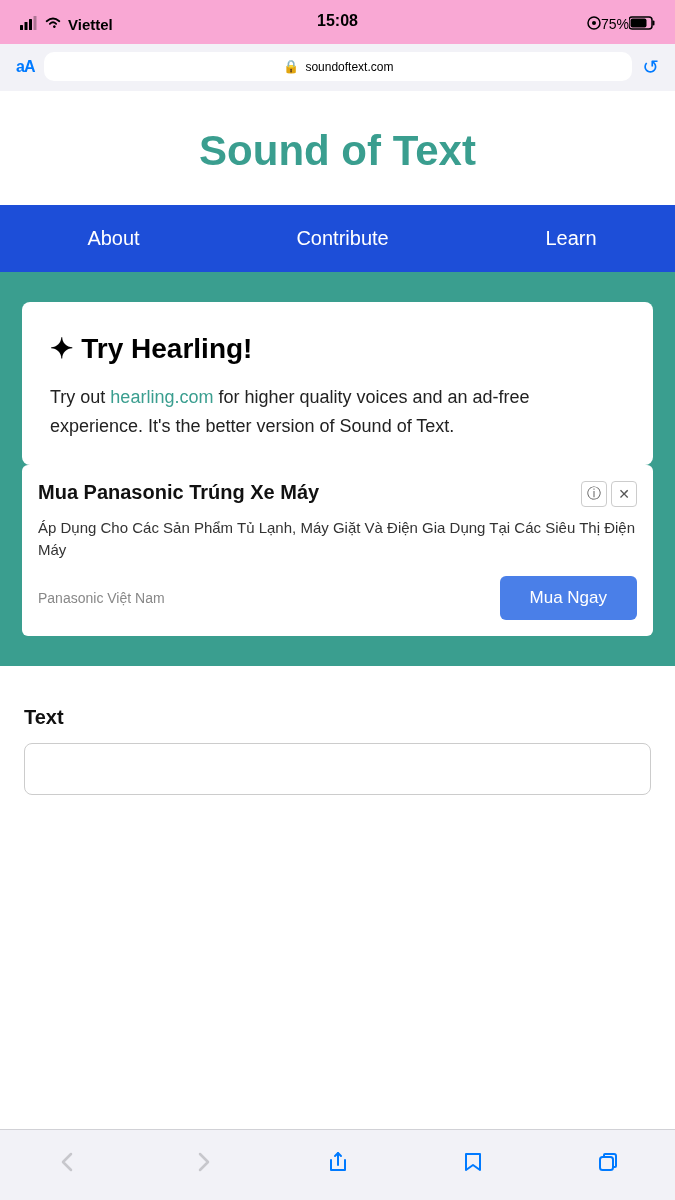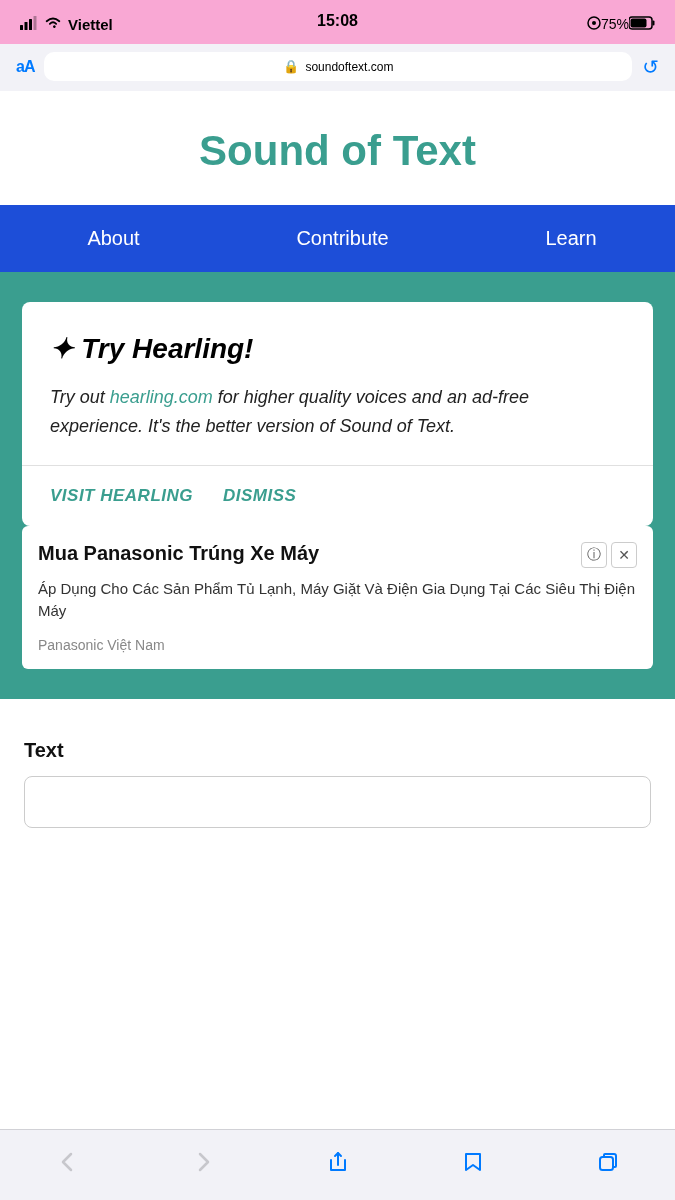--- a/index.html
+++ b/index.html
@@ -110,21 +110,20 @@
     .main-content {
       background: #3a9e8f;
       padding: 30px 22px 30px 22px;
     }
 
     
     .hearling-card {
       background: #fff;
       border-radius: 8px;
       overflow: hidden;
-      font-style: italic;
     }
     .hearling-card-body {
       padding: 30px 28px 24px 28px;
     }
     .hearling-title {
       font-size: 28px;
       font-weight: 700;
       color: #000;
       margin-bottom: 18px;
     }
@@ -335,37 +334,34 @@
   <div class="hearling-card">
     <div class="hearling-card-body">
       <div class="hearling-title">
         <span>✦</span>
         <span>Try Hearling!</span>
       </div>
       <p class="hearling-desc">
         <span>Try out </span><a class="hearling-link">hearling.com</a><span> for higher quality voices and an ad-free experience. It's the better version of Sound of Text.</span>
       </p>
     </div>
-    <div class="hearling-card-footer">
-      <span class="btn-visit">VISIT HEARLING</span>
-      <span class="btn-dismiss">DISMISS</span>
-    </div>
   </div>
 
   <div class="ad-container">
     <div class="ad-top-row">
       <span class="ad-title">Mua Panasonic Trúng Xe Máy</span>
       <div class="ad-icons">
         <div class="ad-icon-btn">ⓘ</div>
         <div class="ad-icon-btn">✕</div>
       </div>
     </div>
     <p class="ad-desc">Áp Dụng Cho Các Sản Phẩm Tủ Lạnh, Máy Giặt Và Điện Gia Dụng Tại Các Siêu Thị Điện Máy</p>
     <div class="ad-footer">
       <span class="ad-brand">Panasonic Việt Nam</span>
+      <button class="ad-cta">Mua Ngay</button>
     </div>
   </div>
 
 </div>
 
 <div class="below-section">
   <div class="text-label">Text</div>
   <input class="text-input" type="text" placeholder="" style="">
 </div>
 

